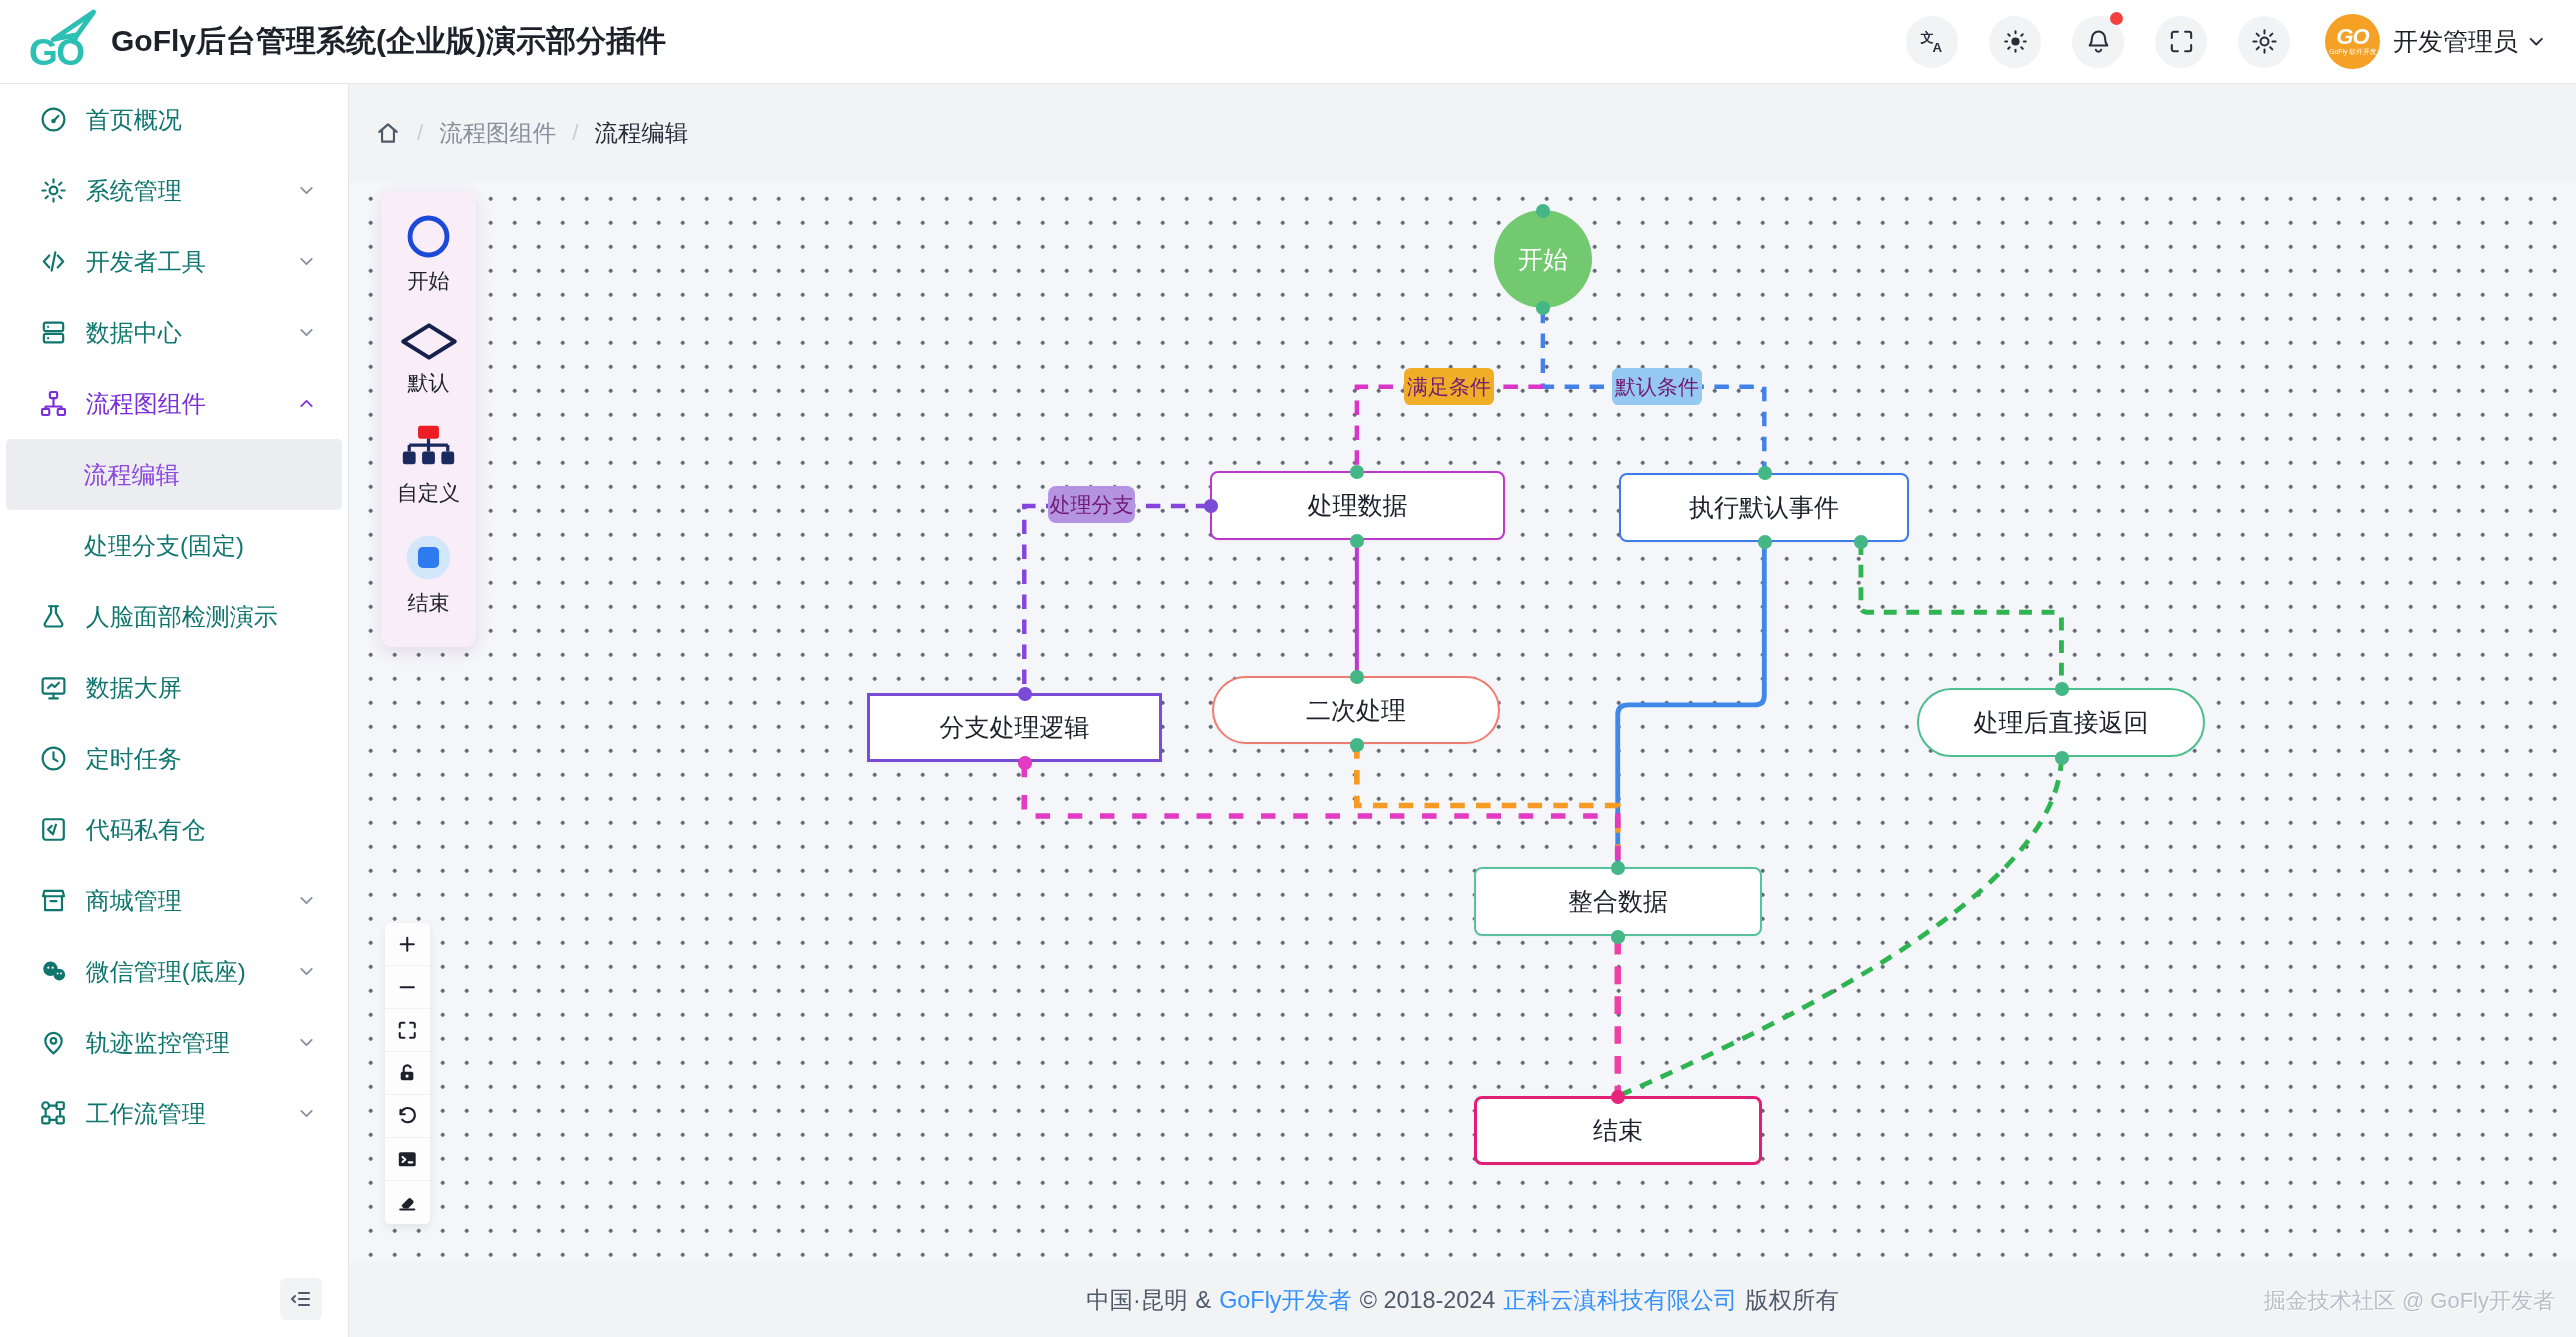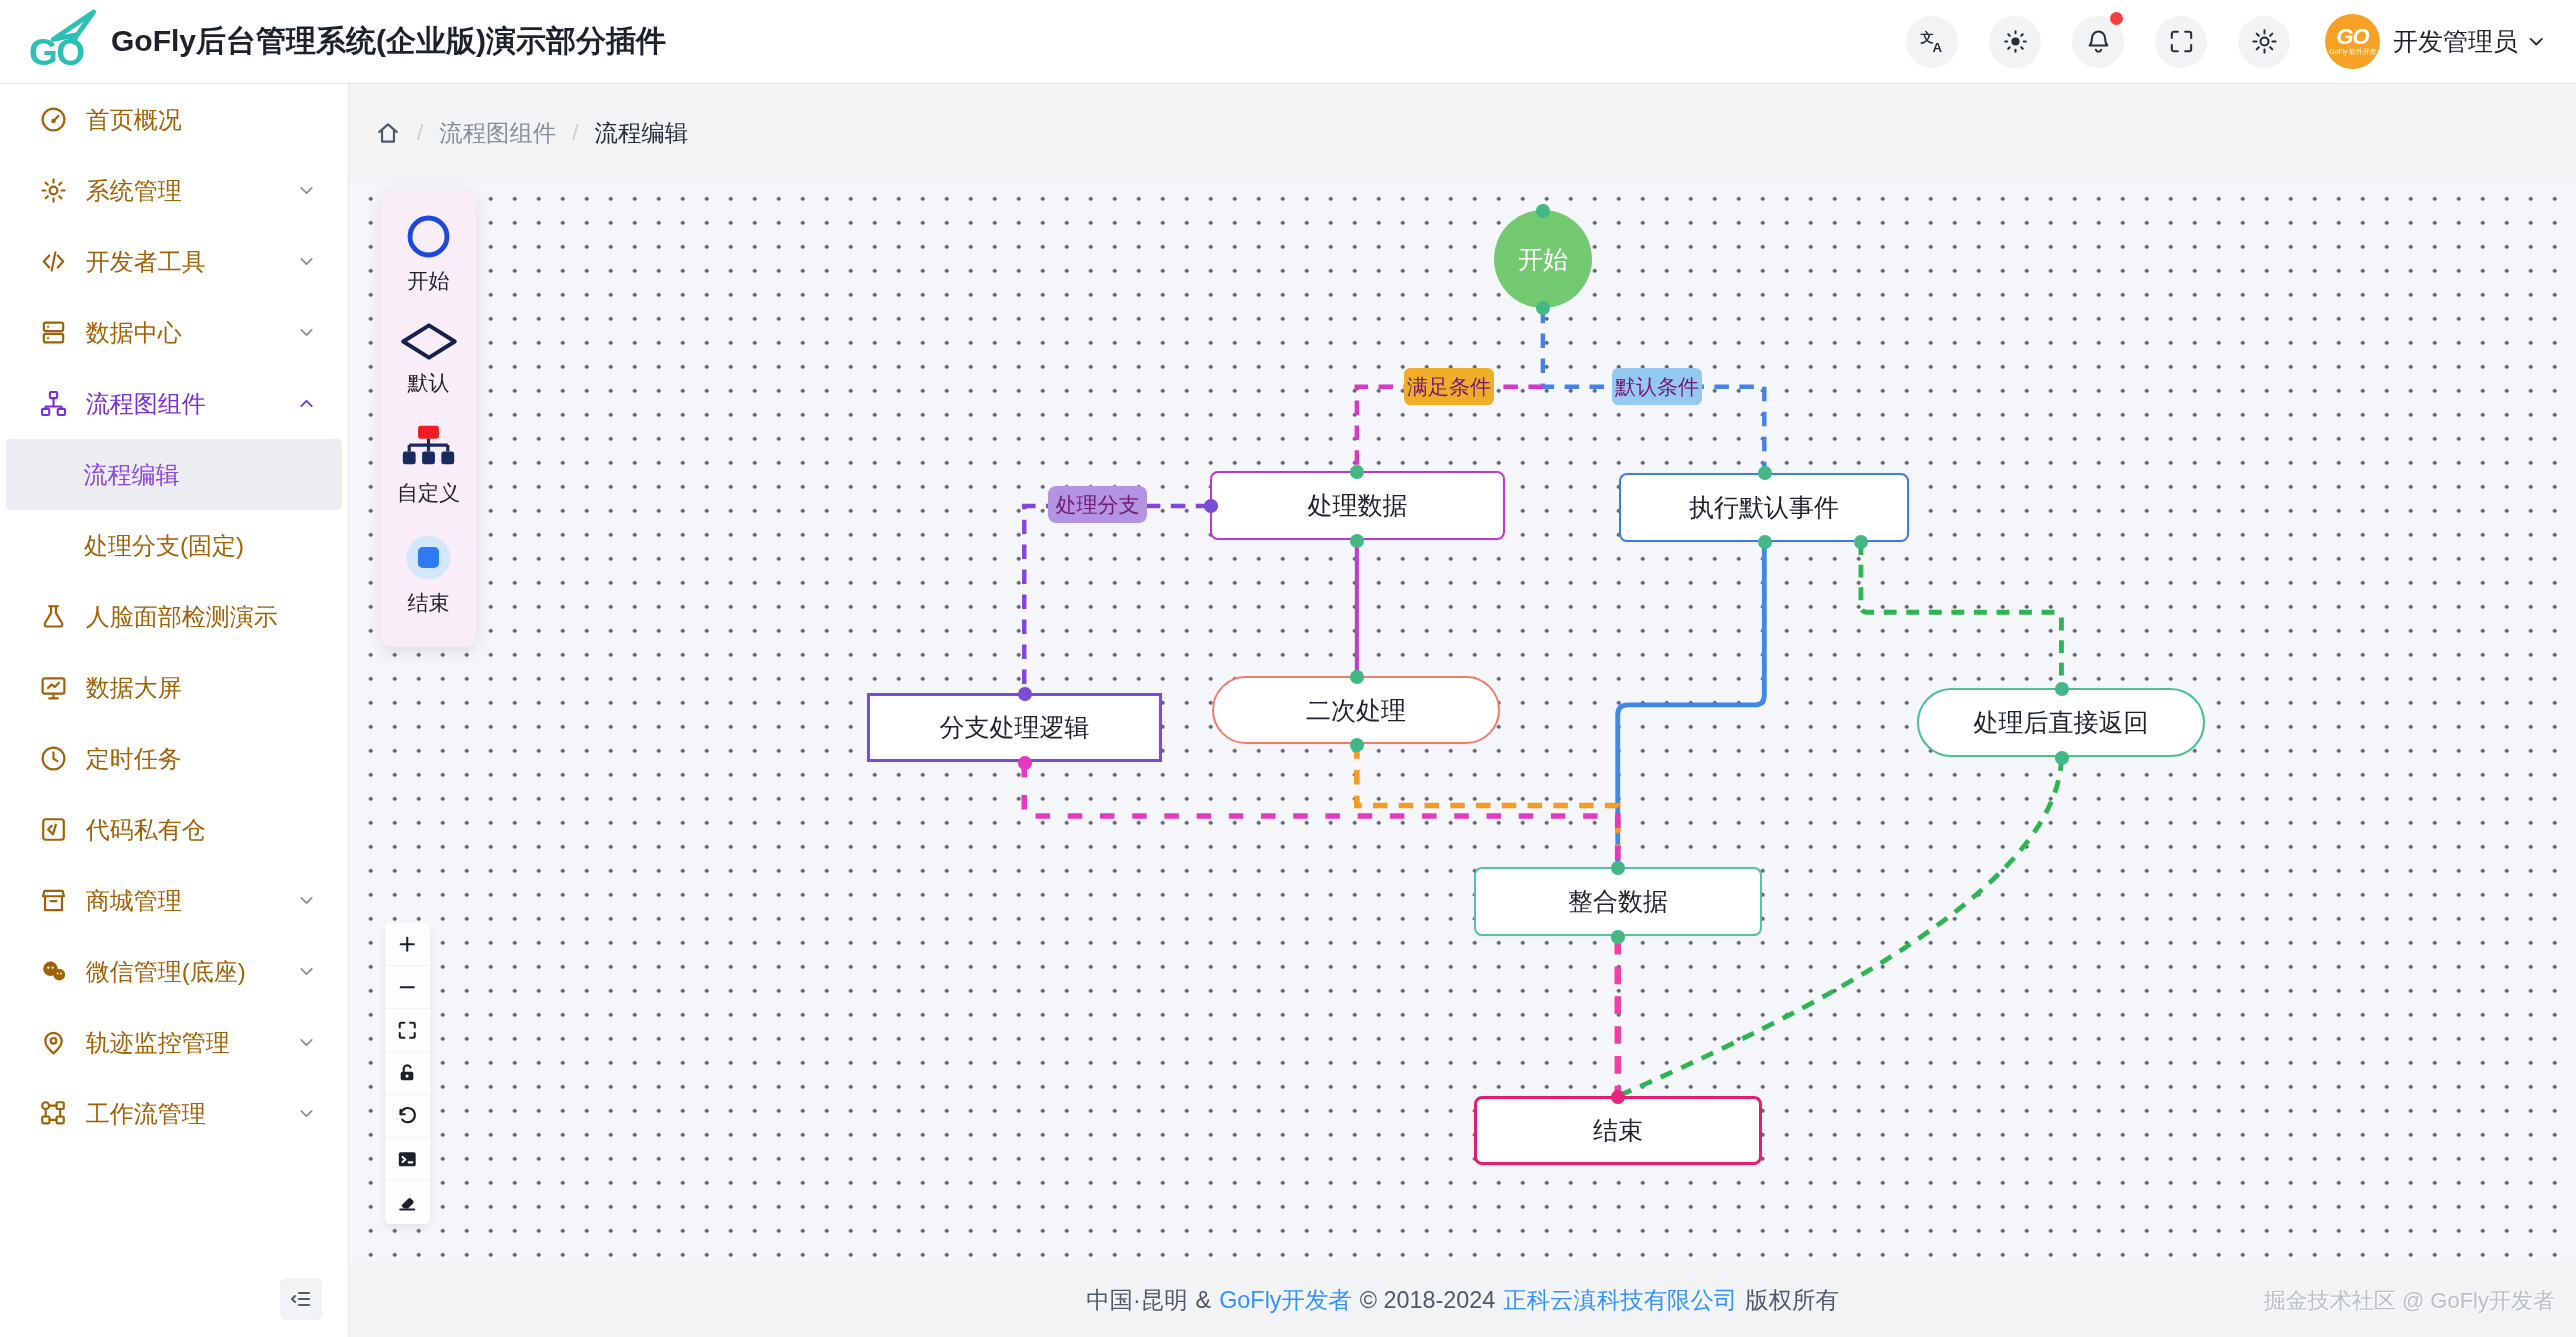--- a/index.html
+++ b/index.html
@@ -20,21 +20,21 @@
   .hbtn .glyphtext { fill:#272e3b; stroke:none; font-weight:bold; }
   .red-dot { position:absolute; right:1.6px; top:-3.2px; width:13px; height:13px; border-radius:50%; background:#f53f3f; }
   .avatar { width:55px; height:55px; border-radius:50%; background:#f5a126; margin-left:35px; position:relative; display:flex; flex-direction:column; align-items:center; justify-content:center; overflow:hidden; cursor:pointer; }
   .avatar-go { color:#fff; font-weight:800; font-style:italic; font-size:22px; line-height:21px; letter-spacing:-0.8px; }
   .avatar-sub { color:#fff; font-size:7.2px; white-space:nowrap; transform:scale(.95); }
   .username { font-size:25px; color:#1d2129; margin-left:13px; cursor:pointer; }
   .chev-sm { margin-left:6.4px; cursor:pointer; }
 
   
   .sidebar { position:absolute; left:0; top:84px; width:349px; bottom:0; background:#fff; border-right:0.8px solid #e5e6eb; z-index:40; }
-  .mi { height:71px; display:flex; align-items:center; padding-left:39px; cursor:pointer; color:#a16207; }
+  .mi { height:71px; display:flex; align-items:center; padding-left:39px; cursor:pointer; color:#0f766e; }
   .mi .micon { width:29px; height:29px; flex:0 0 29px; }
   .mi .micon svg { width:29px; height:29px; stroke:currentColor; fill:none; stroke-width:1.8; stroke-linecap:round; stroke-linejoin:round; }
   .mi .mlabel { font-size:24px; margin-left:17.7px; white-space:nowrap; }
   .mi .chev { margin-left:auto; margin-right:31px; }
   .mi .chev svg { width:21px; height:21px; stroke:#86909c; fill:none; stroke-width:2; stroke-linecap:round; stroke-linejoin:round; }
   .mi.active-parent { color:#7a30d9; }
   .mi.active-parent .chev svg { stroke:#7a30d9; }
   .mi.sub { padding-left:84px; }
   .mi.sub .mlabel { margin-left:0; }
   .mi.sub.active-sub { background:#ebedf1; border-radius:4.8px; margin:0 6.4px; padding-left:77px; color:#8d46de; }
@@ -443,21 +443,21 @@
   <div class="fnode" style="left:1474px;top:1096px;width:288px;height:69px;border:3.2px solid #e21e74;border-radius:8px;">
       <span>结束</span>
     </div>
 
   <div class="elabel" style="left:1404px;top:368px;width:90px;height:37px;background:#f0ad27;">
       <span>满足条件</span>
     </div>
   <div class="elabel" style="left:1612px;top:368px;width:90px;height:37px;background:#96c9f2;">
       <span>默认条件</span>
     </div>
-  <div class="elabel" style="left:1048px;top:486px;width:99px;height:37px;background:#b493e3;border-radius:8px;">
+  <div class="elabel" style="left:1048px;top:486px;width:87px;height:37px;background:#b493e3;border-radius:8px;">
       <span>处理分支</span>
     </div>
 
   <span class="adot" style="left:1536px;top:204px;background:#45b787;"></span>
   <span class="adot" style="left:1536px;top:301px;background:#45b787;"></span>
   <span class="adot" style="left:1350px;top:465px;background:#45b787;"></span>
   <span class="adot" style="left:1350px;top:534px;background:#45b787;"></span>
   <span class="adot" style="left:1204px;top:499px;background:#7a4bd5;"></span>
   <span class="adot" style="left:1758px;top:466px;background:#45b787;"></span>
   <span class="adot" style="left:1758px;top:535px;background:#45b787;"></span>

